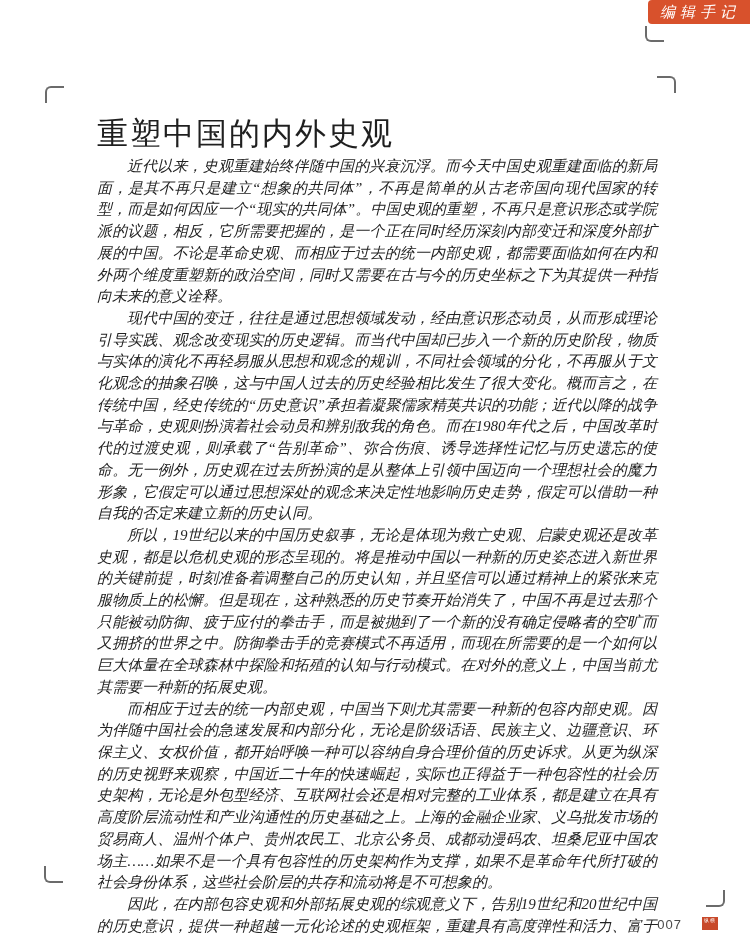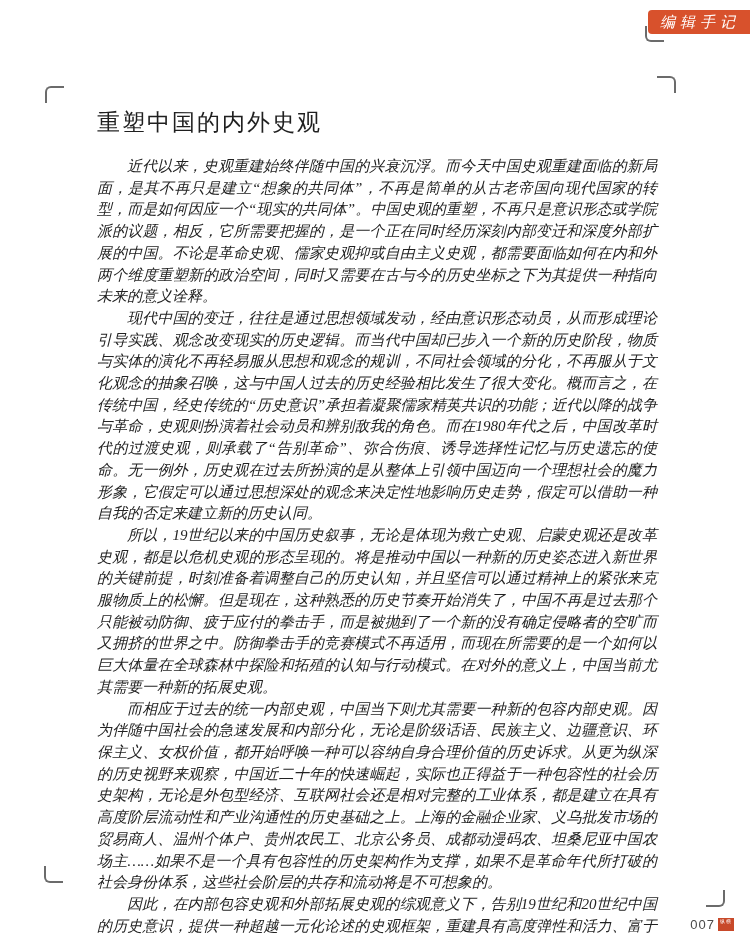--- a/index.html
+++ b/index.html
@@ -3,21 +3,21 @@
 <meta charset="utf-8">
 <style>
   html,body{margin:0;padding:0;}
   body{
     width:750px;height:938px;position:relative;background:#ffffff;
     font-family:"Liberation Serif","DejaVu Serif",serif;
     overflow:hidden;
   }
   
   .badge{
-    position:absolute;top:10px;right:0;width:102px;height:24px;
+    position:absolute;top:0;right:0;width:102px;height:24px;
     background:#d8512c;border-radius:4px 0 0 4px;
     display:flex;align-items:center;justify-content:center;
     color:#ffffff;font-size:15px;letter-spacing:5px;
     font-family:"Liberation Serif","DejaVu Serif",serif;
     font-style:italic;padding-left:2px;box-sizing:border-box;
   }
   
   .badge-elbow{
     position:absolute;top:26px;left:645px;width:17px;height:14px;
     border-left:2px solid #6b6b6b;border-bottom:2px solid #6b6b6b;
@@ -26,32 +26,32 @@
   
   .corner{position:absolute;width:17px;height:15px;}
   .corner.tl{left:45px;top:86px;border-top:2px solid #6b6b6b;border-left:2px solid #6b6b6b;border-top-left-radius:6px;}
   .corner.tr{left:657px;top:76px;border-top:2px solid #6b6b6b;border-right:2px solid #6b6b6b;border-top-right-radius:6px;}
   .corner.bl{left:44px;top:866px;border-bottom:2px solid #6b6b6b;border-left:2px solid #6b6b6b;border-bottom-left-radius:6px;}
   .corner.br{left:706px;top:890px;border-bottom:2px solid #6b6b6b;border-right:2px solid #6b6b6b;border-bottom-right-radius:6px;}
 
   .title{
     position:absolute;left:97px;top:92px;
     font-family:Liberation Sans, sans-serif;
-    font-weight:400;font-size:23px;color:#1f1f1f;letter-spacing:2px;
+    font-weight:400;font-size:31px;color:#1f1f1f;letter-spacing:2px;
   }
 
   .article{
     position:absolute;left:97px;top:156px;width:560px;
     font-size:15px;line-height:21.7px;color:#222222;
     text-align:justify;font-style:italic;
   }
   .article p{margin:0;text-indent:2em;}
 
   .footer{
-    position:absolute;right:16px;bottom:6px;display:flex;align-items:center;gap:3px;
+    position:absolute;right:32px;bottom:6px;display:flex;gap:20px;
     font-family:"Liberation Sans","DejaVu Sans",sans-serif;
     font-size:13px;color:#4a4a4a;letter-spacing:1px;
   }
   .footer-logo{
     display:inline-block;width:16px;height:13px;background:#c8492a;
     color:#fff;font-size:5px;line-height:6px;text-align:center;overflow:hidden;
   }
 </style>
 </head>
 <body>
@@ -64,21 +64,21 @@
   <div class="badge-elbow"></div>
 
   <div class="corner tl"></div>
   <div class="corner tr"></div>
   <div class="corner bl"></div>
   <div class="corner br"></div>
 
   <h1 class="title">重塑中国的内外史观</h1>
 
   <div class="article">
-    <p>近代以来，史观重建始终伴随中国的兴衰沉浮。而今天中国史观重建面临的新局面，是其不再只是建立“想象的共同体”，不再是简单的从古老帝国向现代国家的转型，而是如何因应一个“现实的共同体”。中国史观的重塑，不再只是意识形态或学院派的议题，相反，它所需要把握的，是一个正在同时经历深刻内部变迁和深度外部扩展的中国。不论是革命史观、儒家史观抑或自由主义史观，都需要面临如何在内和外两个维度重塑新的政治空间，同时又需要在古与今的历史坐标之下为其提供一种指向未来的意义诠释。</p>
+    <p>近代以来，史观重建始终伴随中国的兴衰沉浮。而今天中国史观重建面临的新局面，是其不再只是建立“想象的共同体”，不再是简单的从古老帝国向现代国家的转型，而是如何因应一个“现实的共同体”。中国史观的重塑，不再只是意识形态或学院派的议题，相反，它所需要把握的，是一个正在同时经历深刻内部变迁和深度外部扩展的中国。不论是革命史观、而相应于过去的统一内部史观，都需要面临如何在内和外两个维度重塑新的政治空间，同时又需要在古与今的历史坐标之下为其提供一种指向未来的意义诠释。</p>
     <p>现代中国的变迁，往往是通过思想领域发动，经由意识形态动员，从而形成理论引导实践、观念改变现实的历史逻辑。而当代中国却已步入一个新的历史阶段，物质与实体的演化不再轻易服从思想和观念的规训，不同社会领域的分化，不再服从于文化观念的抽象召唤，这与中国人过去的历史经验相比发生了很大变化。概而言之，在传统中国，经史传统的“历史意识”承担着凝聚儒家精英共识的功能；近代以降的战争与革命，史观则扮演着社会动员和辨别敌我的角色。而在1980年代之后，中国改革时代的过渡史观，则承载了“告别革命”、弥合伤痕、诱导选择性记忆与历史遗忘的使命。无一例外，历史观在过去所扮演的是从整体上引领中国迈向一个理想社会的魔力形象，它假定可以通过思想深处的观念来决定性地影响历史走势，假定可以借助一种自我的否定来建立新的历史认同。</p>
     <p>所以，19世纪以来的中国历史叙事，无论是体现为救亡史观、启蒙史观还是改革史观，都是以危机史观的形态呈现的。将是推动中国以一种新的历史姿态进入新世界的关键前提，时刻准备着调整自己的历史认知，并且坚信可以通过精神上的紧张来克服物质上的松懈。但是现在，这种熟悉的历史节奏开始消失了，中国不再是过去那个只能被动防御、疲于应付的拳击手，而是被抛到了一个新的没有确定侵略者的空旷而又拥挤的世界之中。防御拳击手的竞赛模式不再适用，而现在所需要的是一个如何以巨大体量在全球森林中探险和拓殖的认知与行动模式。在对外的意义上，中国当前尤其需要一种新的拓展史观。</p>
     <p>而相应于过去的统一内部史观，中国当下则尤其需要一种新的包容内部史观。因为伴随中国社会的急速发展和内部分化，无论是阶级话语、民族主义、边疆意识、环保主义、女权价值，都开始呼唤一种可以容纳自身合理价值的历史诉求。从更为纵深的历史视野来观察，中国近二十年的快速崛起，实际也正得益于一种包容性的社会历史架构，无论是外包型经济、互联网社会还是相对完整的工业体系，都是建立在具有高度阶层流动性和产业沟通性的历史基础之上。上海的金融企业家、义乌批发市场的贸易商人、温州个体户、贵州农民工、北京公务员、成都动漫码农、坦桑尼亚中国农场主……如果不是一个具有包容性的历史架构作为支撑，如果不是革命年代所打破的社会身份体系，这些社会阶层的共存和流动将是不可想象的。</p>
     <p><span>因此，在内部包容史观和外部拓展史观的综观意义下，告别19世纪和20世纪中国的历史意识，提供一种超越一元化论述的史观框架，重建具有高度弹性和活力、富于叙事伸缩性的历史架构，将是推动中国以一种新的历史姿态进入新世界的关键前提。</span></p>
 
   </div>
 
   <div class="footer">
     <span>007</span>
     <span class="footer-logo">纵横</span>

